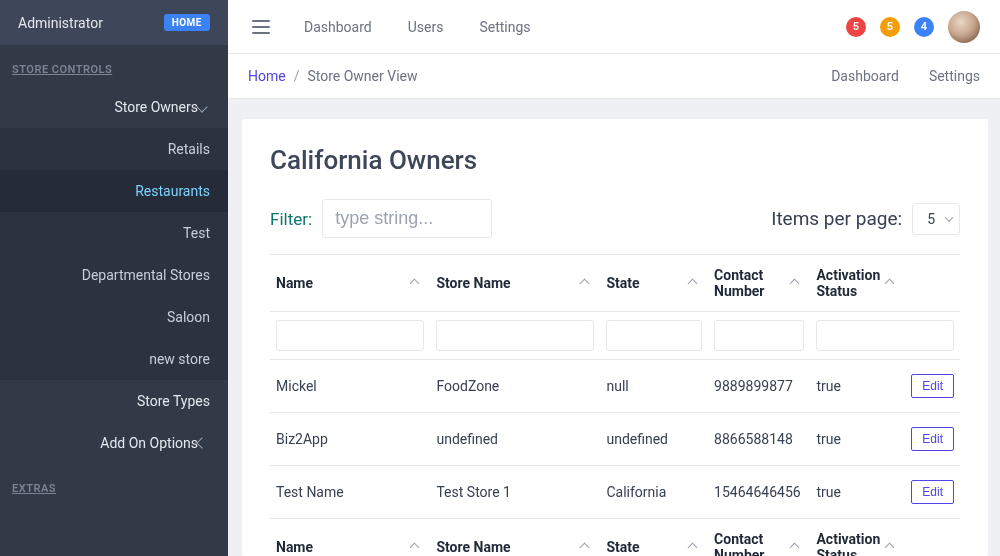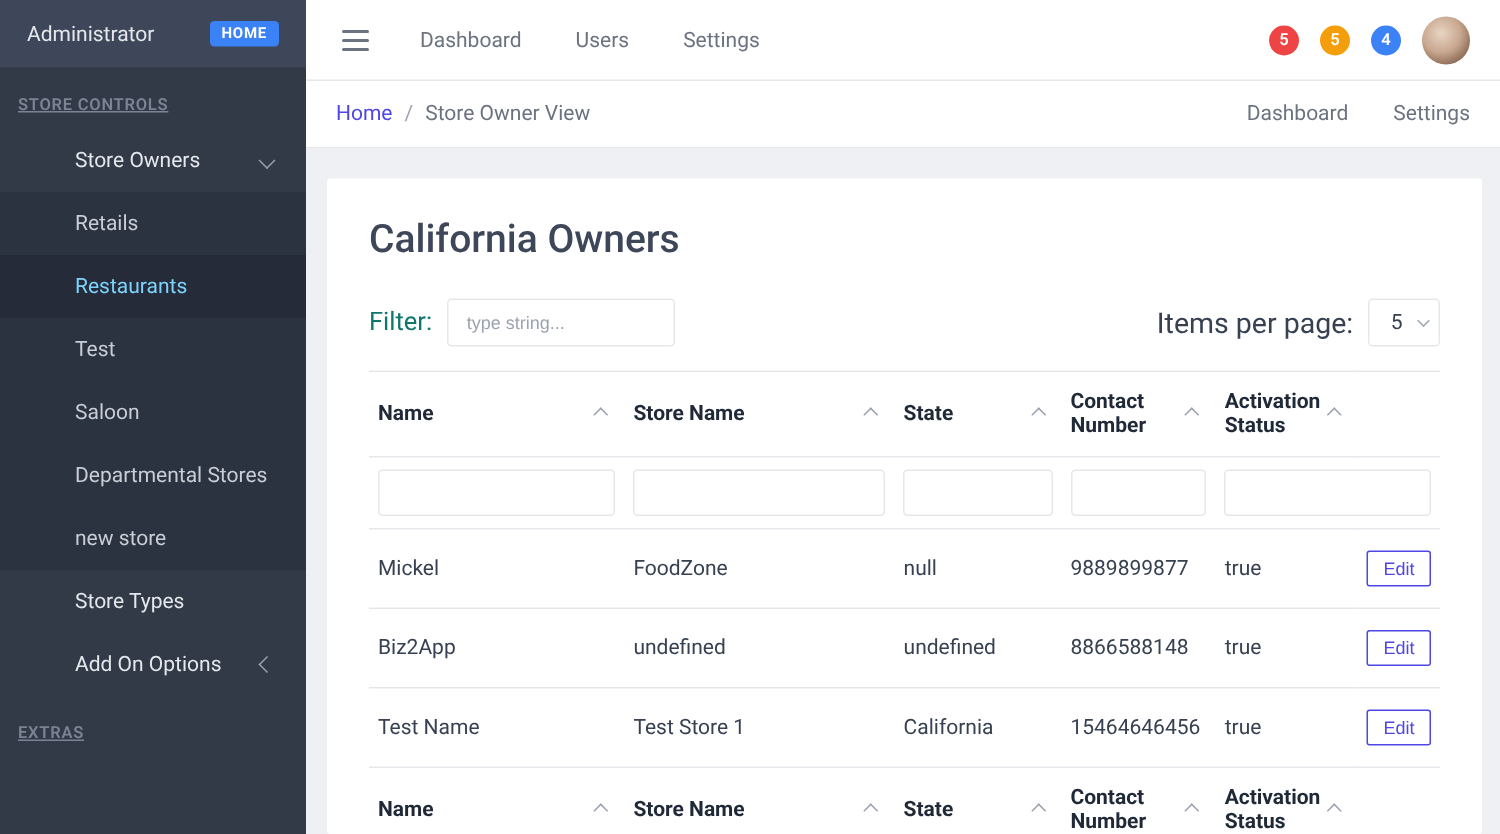--- a/index.html
+++ b/index.html
@@ -1,28 +1,28 @@
 <!DOCTYPE html>
 <html><head>
   <meta charset="utf-8">
   <style>
     * { box-sizing: border-box; margin: 0; padding: 0; }
     body { font-family: -apple-system, BlinkMacSystemFont, "Segoe UI", Roboto, Arial, sans-serif; width: 1000px; height: 556px; overflow: hidden; background: #fff; }
     
     .layout { display: flex; height: 556px; }
     
     
-    .sidebar { width: 204px; background: #323a48; color: #fff; display: flex; flex-direction: column; font-size: 14px; }
+    .sidebar { width: 228px; background: #323a48; color: #fff; display: flex; flex-direction: column; font-size: 14px; }
     .sidebar-top { background: #3e4759; display: flex; align-items: center; justify-content: space-between; padding: 14px 18px; }
     .sidebar-top .user { color: #e4e7ec; font-size: 14px; }
     .badge-home { background: #3b82f6; color: #fff; font-size: 10px; font-weight: 700; padding: 3px 8px; border-radius: 3px; letter-spacing: 0.5px; }
     
     .sidebar-section-title { color: #7b8394; font-size: 11px; font-weight: 600; letter-spacing: 0.5px; padding: 18px 12px 10px 12px; text-decoration: underline; }
     
-    .nav-item { display: flex; align-items: center; justify-content: space-between; padding: 13px 18px 13px 50px; color: #e4e7ec; cursor: pointer; font-size: 14px; gap: 12px; }
+    .nav-item { display: flex; align-items: center; justify-content: flex-end; padding: 13px 18px 13px 50px; color: #e4e7ec; cursor: pointer; font-size: 14px; }
     .nav-item.expanded { background: #323a48; }
     .nav-sub { background: #2b3240; }
     .nav-sub .nav-item { padding: 13px 18px 13px 50px; color: #c9cdd6; }
     .nav-sub .nav-item.active { background: #252b38; color: #7dd3fc; }
     
     .chevron { width: 8px; height: 8px; border-right: 1px solid #9aa0ac; border-bottom: 1px solid #9aa0ac; transform: rotate(45deg); margin-right: 4px; }
     .chevron.left { transform: rotate(135deg); }
     
     
     .main { flex: 1; display: flex; flex-direction: column; background: #fff; }
@@ -44,21 +44,21 @@
     .breadcrumb-sep { color: #9ca3af; margin: 0 8px; }
     .breadcrumb-current { color: #6b7280; }
     .breadcrumb-right { margin-left: auto; display: flex; gap: 30px; color: #6b7280; }
     
     .content { flex: 1; background: #eef0f3; padding: 20px 12px 0 14px; overflow: hidden; }
     .card { background: #fff; border-radius: 2px; padding: 26px 28px 10px 28px; height: 100%; }
     .page-title { font-size: 26px; font-weight: 500; color: #3e4759; margin-bottom: 24px; }
     
     .controls-row { display: flex; align-items: center; margin-bottom: 16px; }
     .filter-label { color: #0f766e; font-size: 17px; margin-right: 10px; }
-    .filter-input { border: 1px solid #e5e7eb; border-radius: 3px; padding: 8px 12px; font-size: 12px; width: 152px; color: #9ca3af; }
+    .filter-input { border: 1px solid #e5e7eb; border-radius: 3px; padding: 8px 12px; font-size: 18px; width: 170px; color: #9ca3af; }
     .filter-input::placeholder { color: #9ca3af; }
     .ipp-label { margin-left: auto; color: #374151; font-size: 19px; margin-right: 10px; }
     .ipp-select { border: 1px solid #e5e7eb; border-radius: 3px; padding: 7px 24px 7px 14px; font-size: 14px; color: #374151; position: relative; background: #fff; }
     .ipp-wrap { position: relative; display: inline-block; }
     .ipp-caret { position: absolute; right: 8px; top: 50%; transform: translateY(-50%); width: 6px; height: 6px; border-right: 1px solid #9ca3af; border-bottom: 1px solid #9ca3af; transform: translateY(-70%) rotate(45deg); pointer-events: none; }
     
     table { width: 100%; border-collapse: collapse; }
     thead th { text-align: left; font-weight: 700; font-size: 14px; color: #1f2937; padding: 12px 6px; border-top: 1px solid #e5e7eb; border-bottom: 1px solid #e5e7eb; }
     th .th-inner { display: flex; align-items: center; justify-content: space-between; gap: 6px; }
     .sort-arrow { width: 7px; height: 7px; border-left: 1.5px solid #9ca3af; border-top: 1.5px solid #9ca3af; transform: rotate(45deg); margin-right: 6px; flex-shrink: 0; }
@@ -99,24 +99,24 @@
       <div class="nav-item">
           <span>Retails</span>
         </div>
       <div class="nav-item active">
           <span>Restaurants</span>
         </div>
       <div class="nav-item">
           <span>Test</span>
         </div>
       <div class="nav-item">
+          <span>Departmental Stores</span>
+        </div>
+      <div class="nav-item">
           <span>Saloon</span>
-        </div>
-      <div class="nav-item">
-          <span>Departmental Stores</span>
         </div>
       <div class="nav-item">
           <span>new store</span>
         </div>
     </div>
 
     <div class="nav-item">
       <span>Store Types</span>
     </div>
     <div class="nav-item">

